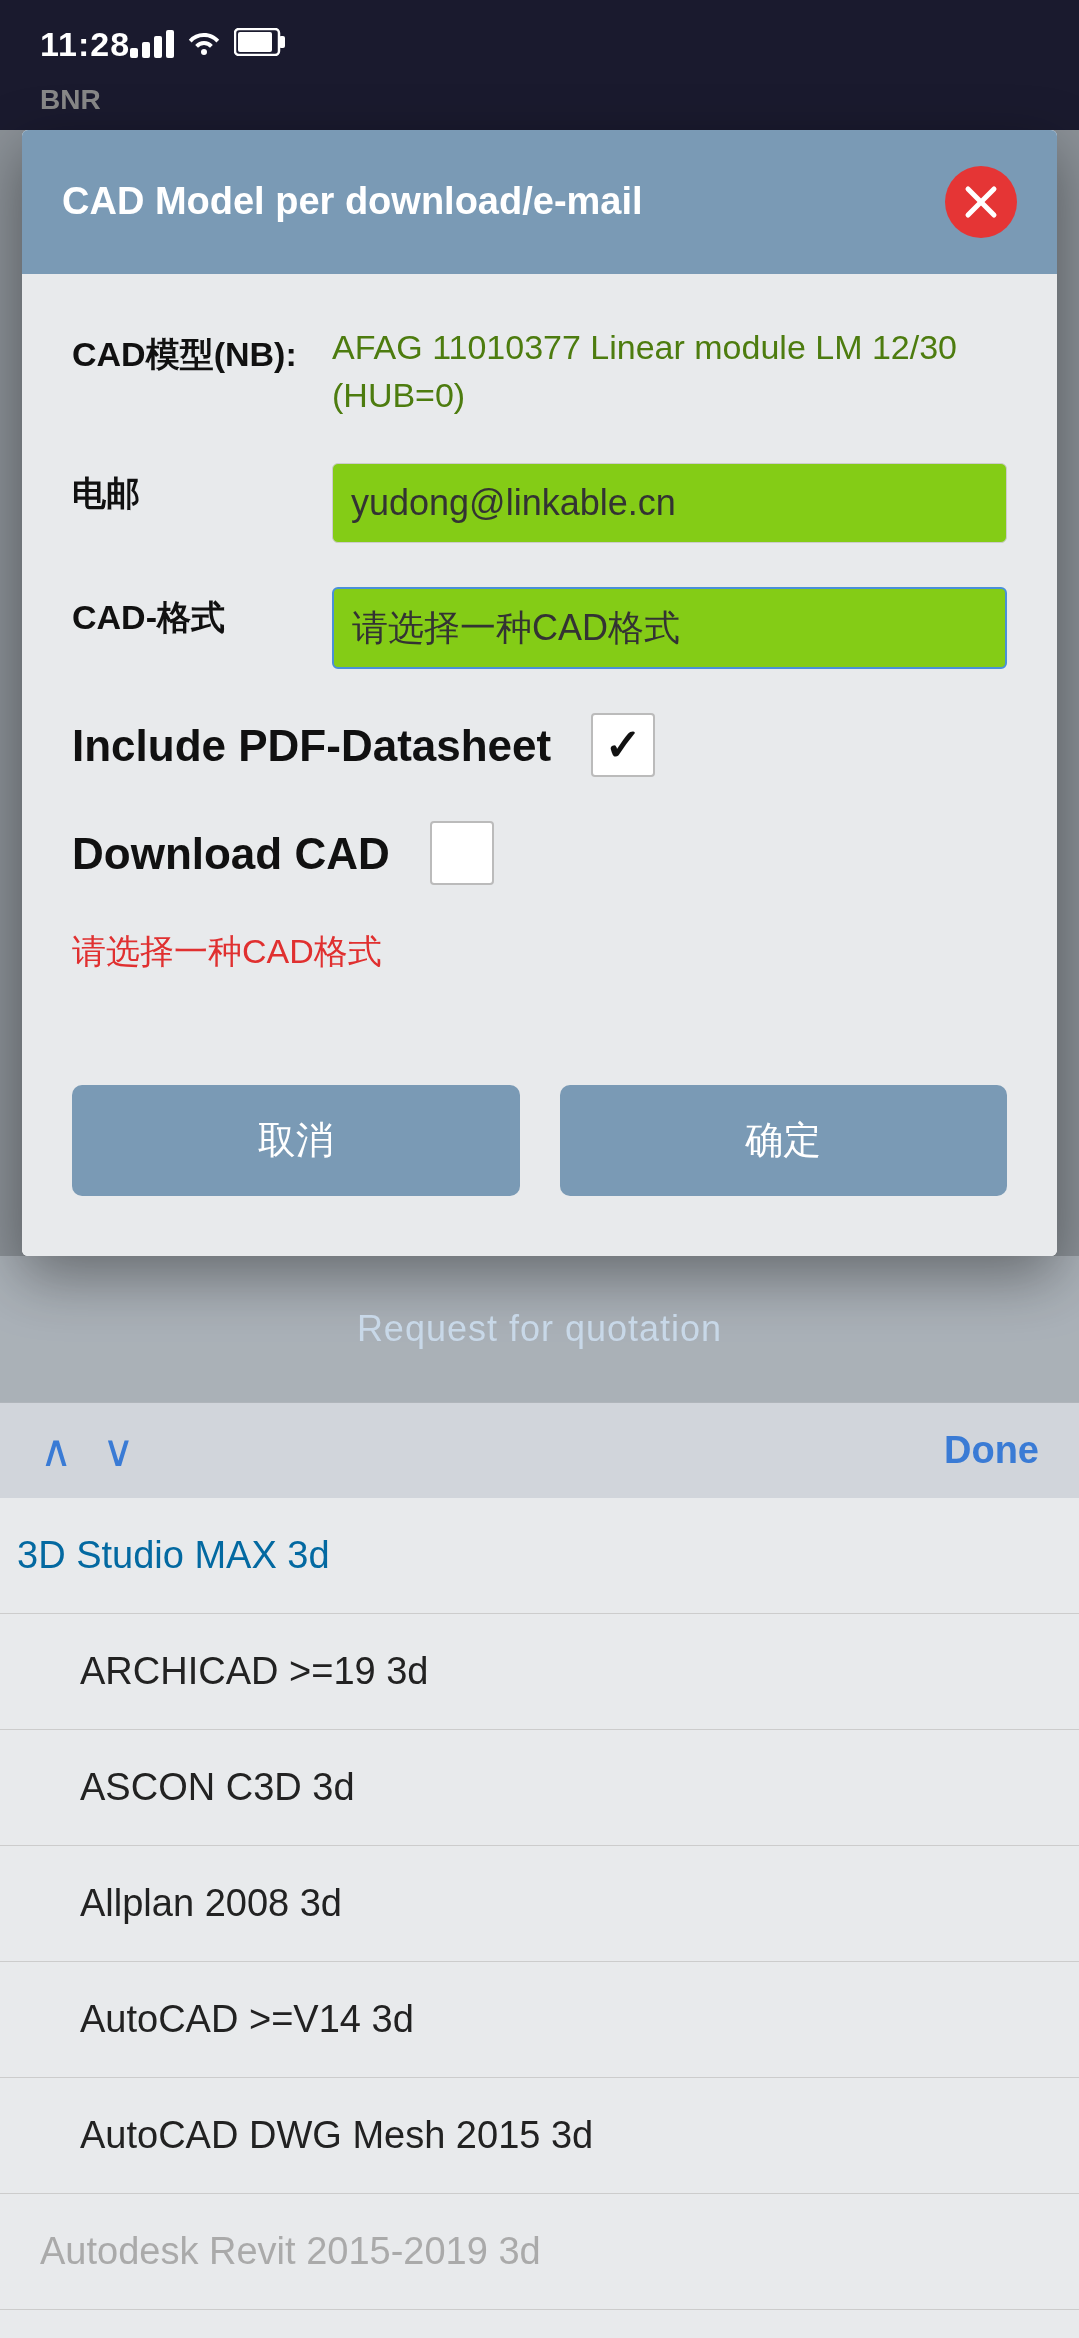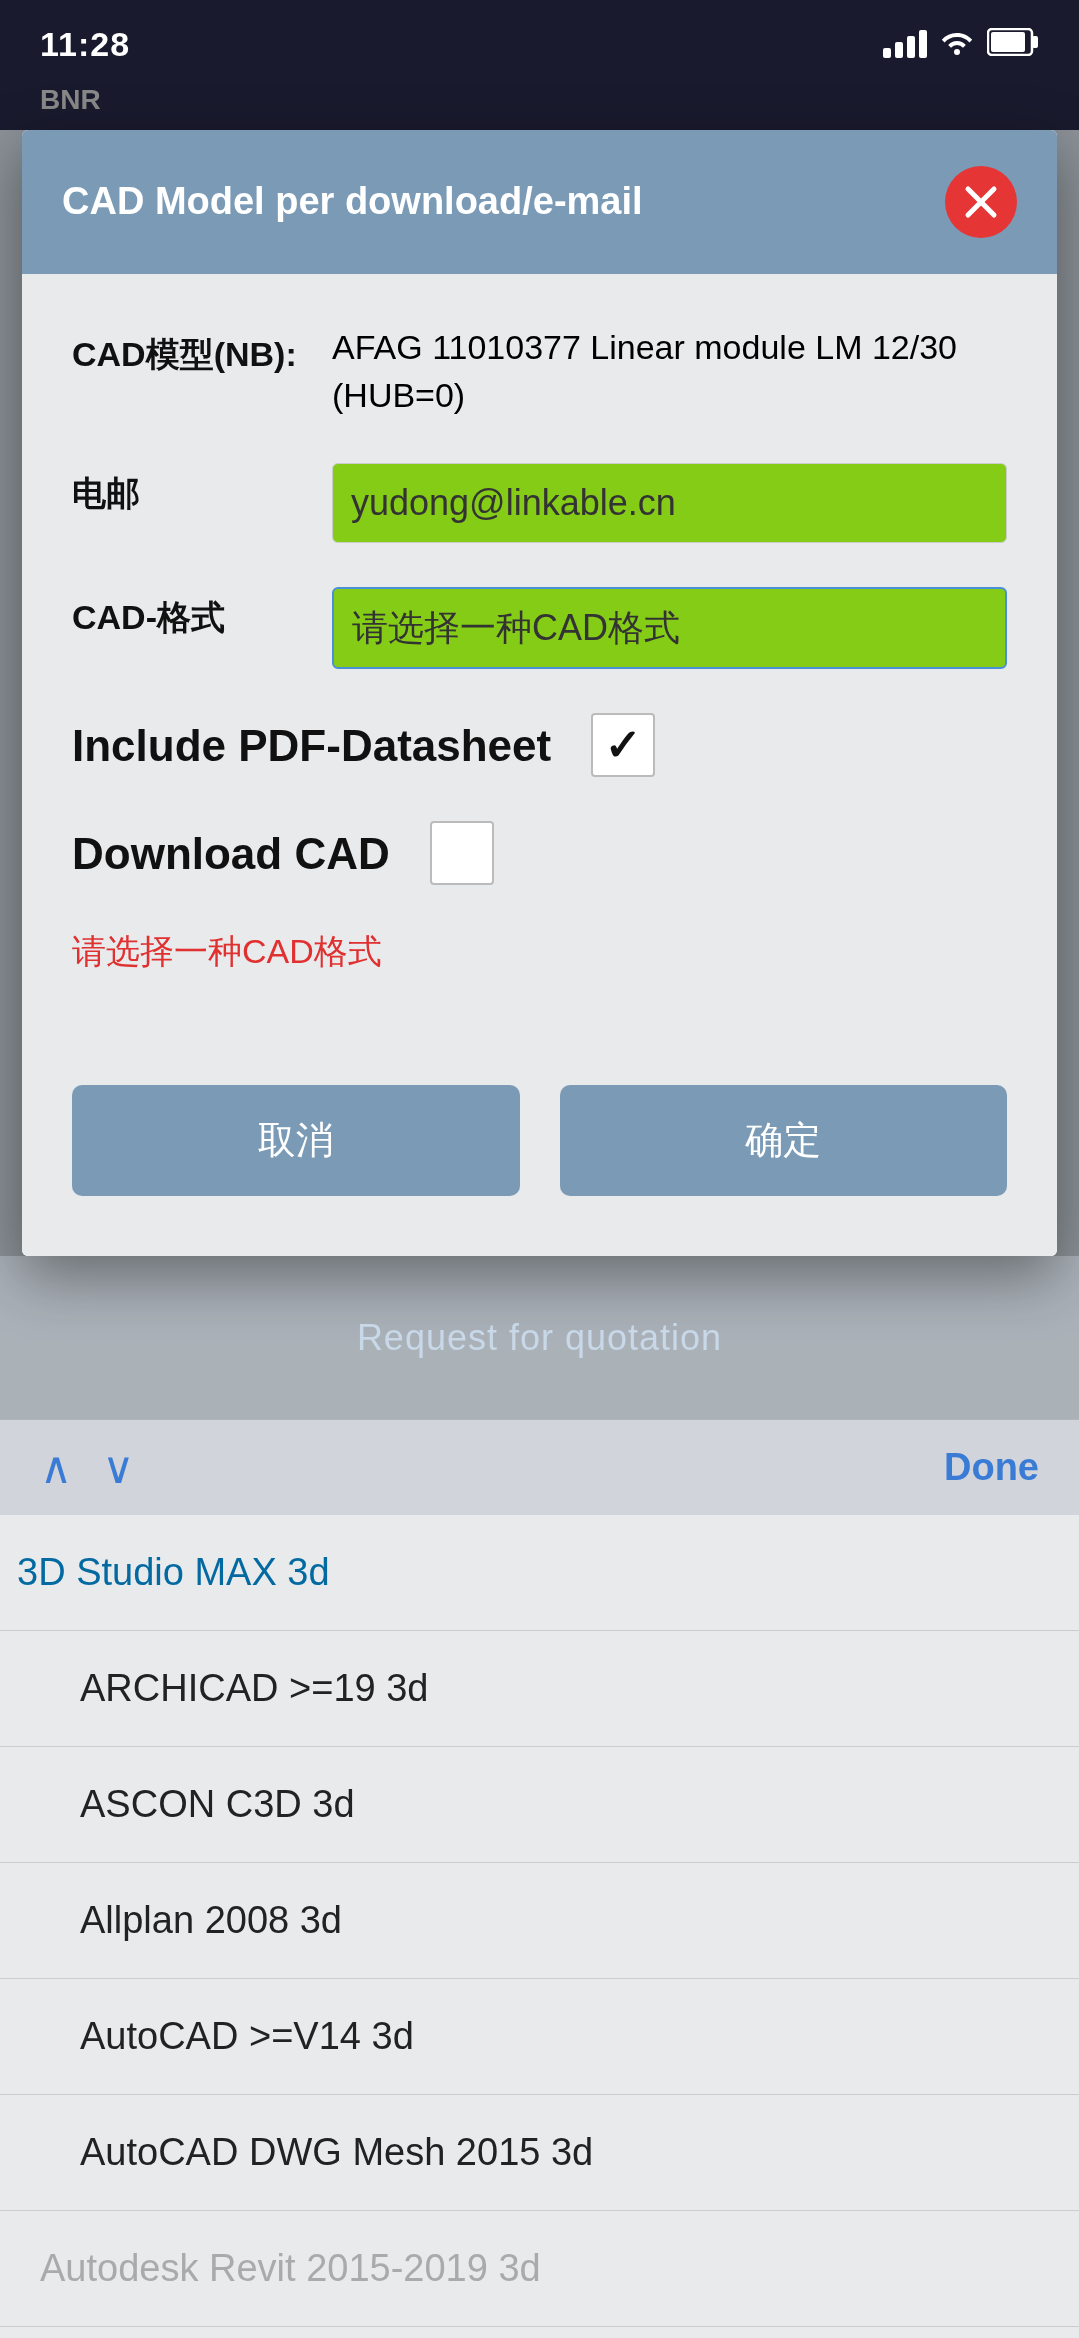--- a/index.html
+++ b/index.html
@@ -11,21 +11,20 @@
       width: 1079px;
       min-height: 2338px;
       position: relative;
       overflow: hidden;
     }
 
     
     .status-bar {
       background: #1a1a2e;
       display: flex;
-      justify-content: space-between;
       align-items: center;
       padding: 18px 40px 10px;
       height: 80px;
     }
 
     .status-time {
       color: white;
       font-size: 34px;
       font-weight: 600;
       letter-spacing: 1px;
@@ -127,21 +126,21 @@
     .form-label {
       font-size: 34px;
       font-weight: 700;
       color: #111;
       min-width: 230px;
       padding-top: 8px;
     }
 
     .form-value {
       font-size: 34px;
-      color: #000000;
+      color: #4d7c0f;
       line-height: 1.4;
       flex: 1;
     }
 
     .form-input {
       flex: 1;
       border: 1.5px solid #ccc;
       border-radius: 6px;
       padding: 18px 18px;
       font-size: 36px;
@@ -222,21 +221,21 @@
       background: #7a9ab5;
     }
 
     .btn-confirm {
       background: #7a9ab5;
     }
 
     
     .below-modal {
       background: rgba(0,0,0,0.15);
-      height: 163px;
+      height: 146px;
       display: flex;
       align-items: center;
       justify-content: center;
       position: relative;
     }
 
     .request-btn-text {
       color: #c8d8e8;
       font-size: 36px;
       font-weight: 500;

